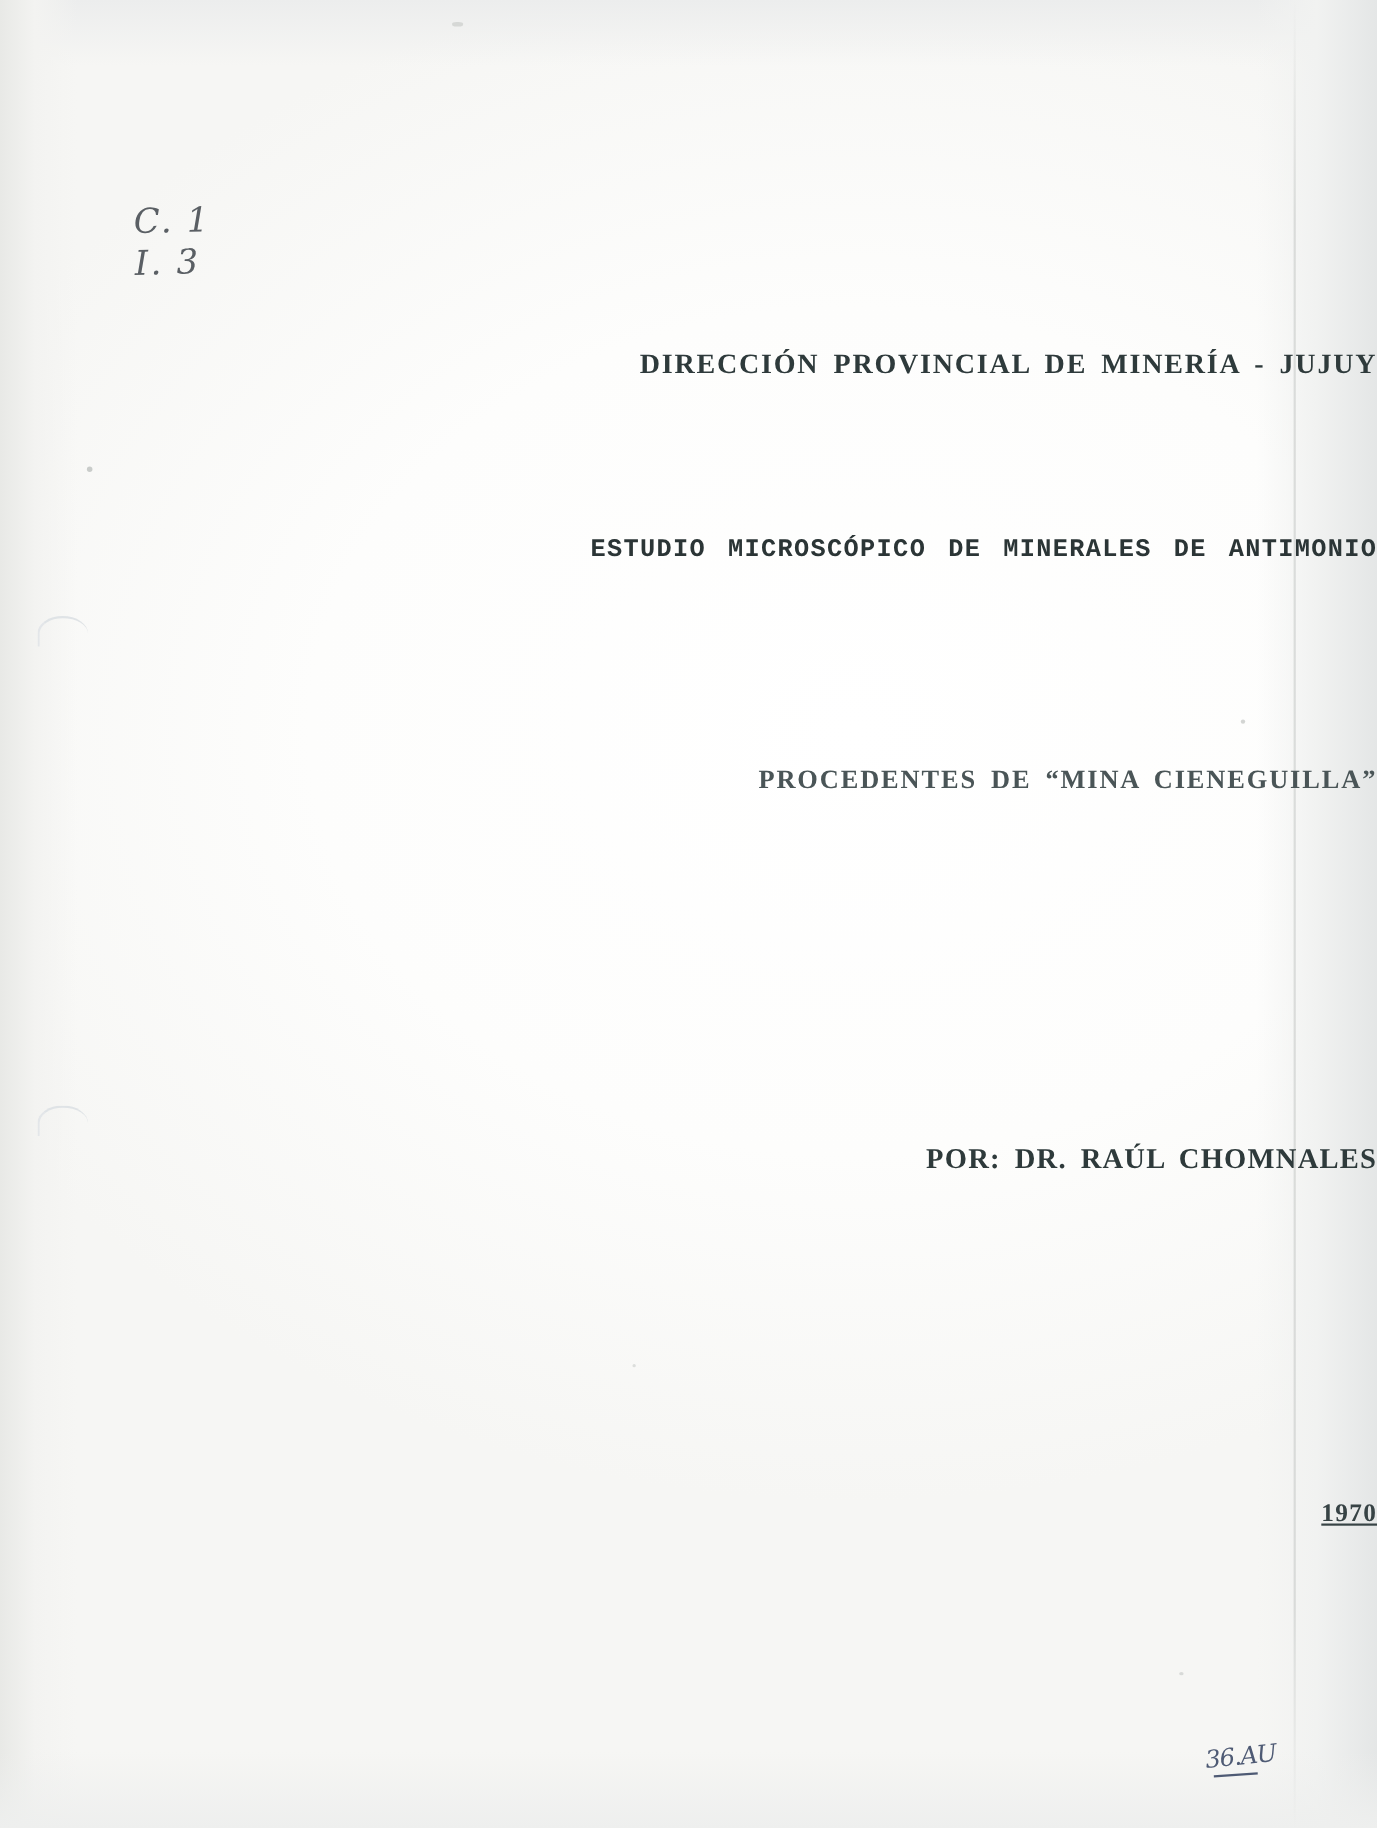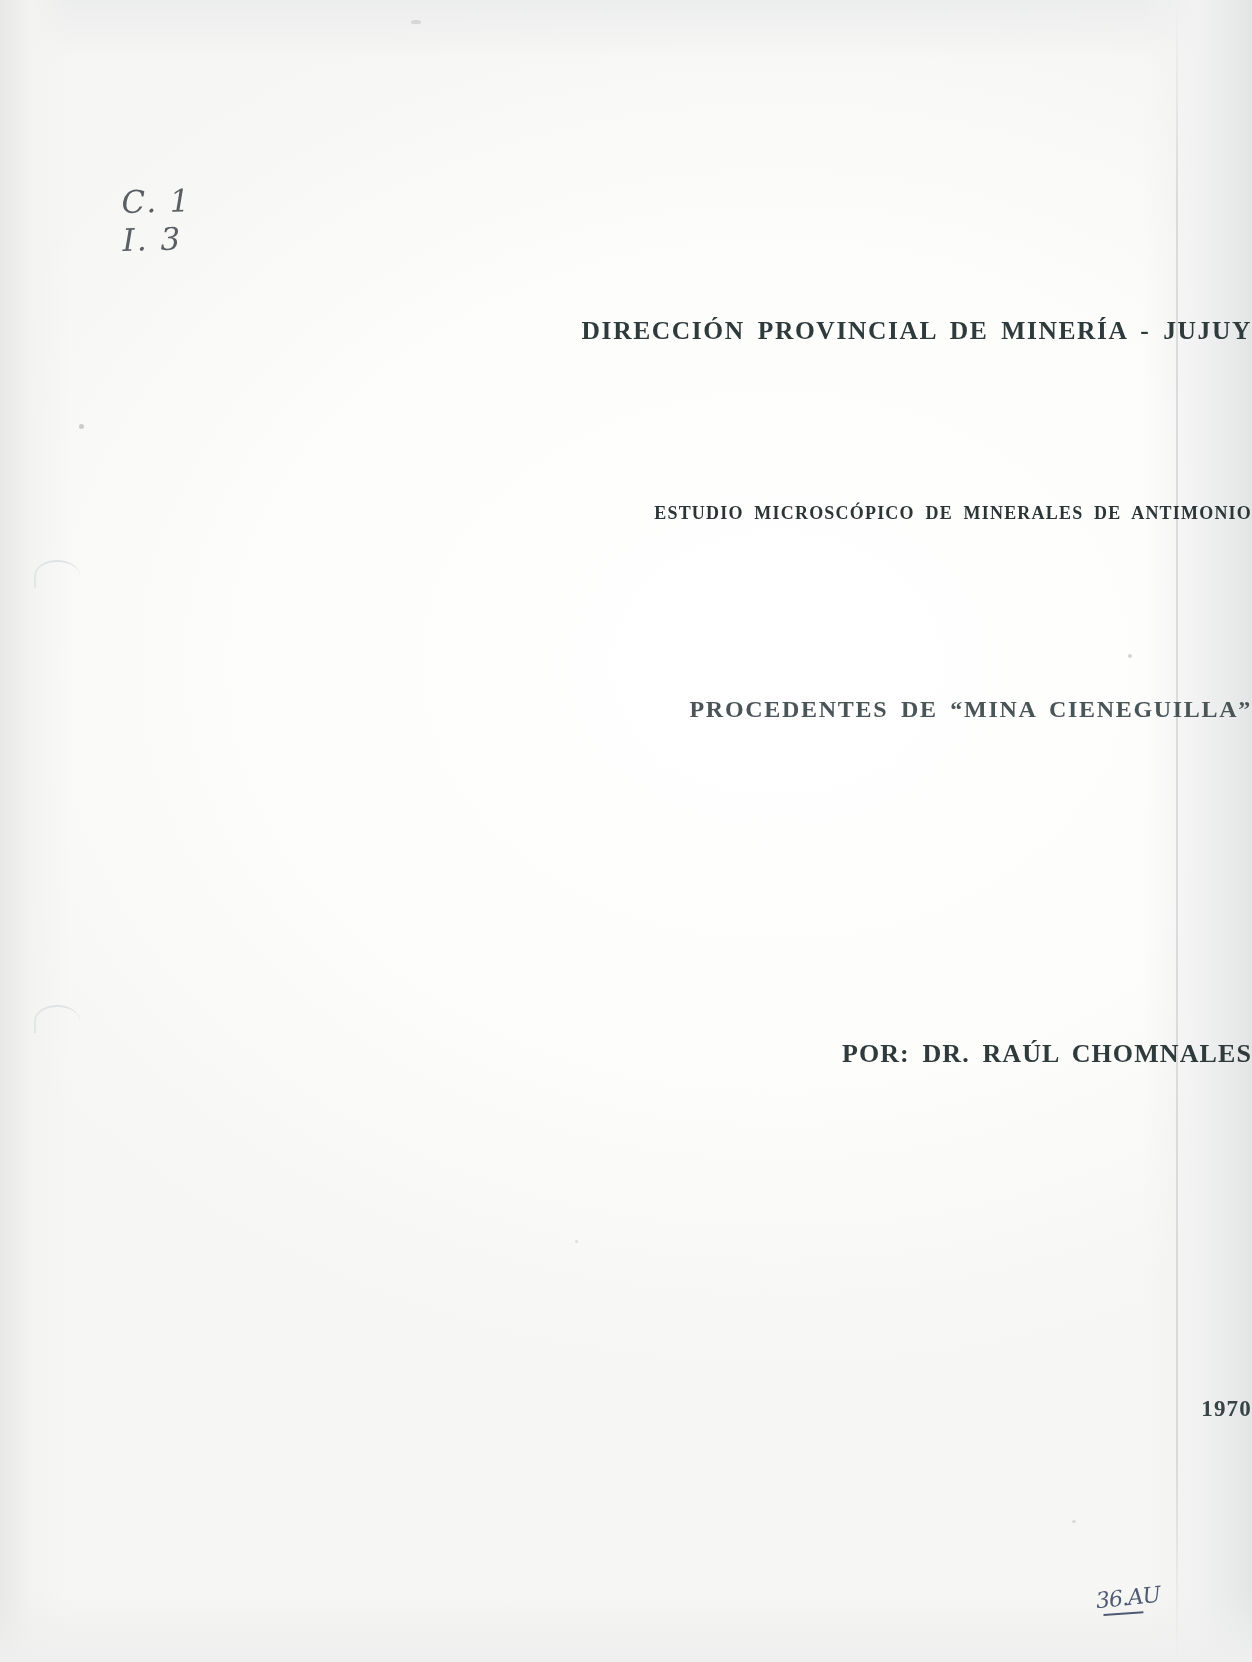--- a/index.html
+++ b/index.html
@@ -93,25 +93,26 @@
   }
 
   #line-institution {
     top: 316px;
     font-size: 25.5px;
     letter-spacing: 1.6px;
     word-spacing: 5px;
     color: #2e3a3b;
   }
   #line-study-title {
-    top: 503px;
-    font-size: 18px;
+    top: 486px;
+    font-size: 23px;
     letter-spacing: 1.2px;
     word-spacing: 5px;
     color: #2b3536;
+    font-family: Liberation Mono, monospace;
   }
   #line-origin {
     top: 696px;
     font-size: 24px;
     letter-spacing: 1.7px;
     word-spacing: 5px;
     color: #4a5557;
   }
   #line-department {
     top: 884px;
@@ -121,24 +122,25 @@
     color: #465154;
   }
   #line-author {
     top: 1039px;
     font-size: 26px;
     letter-spacing: 1.1px;
     word-spacing: 5px;
     color: #2e3a3b;
   }
   #line-year {
-    top: 1396px;
+    top: 1363px;
     font-size: 23px;
     letter-spacing: 1.2px;
     color: #374345;
+    text-decoration: underline;
   }
 
   
   .binder-arc {
     position: absolute;
     width: 44px;
     height: 26px;
     border-top: 2px solid #dfe3e6;
     border-left: 2px solid #e3e6e9;
     border-top-left-radius: 26px 18px;

